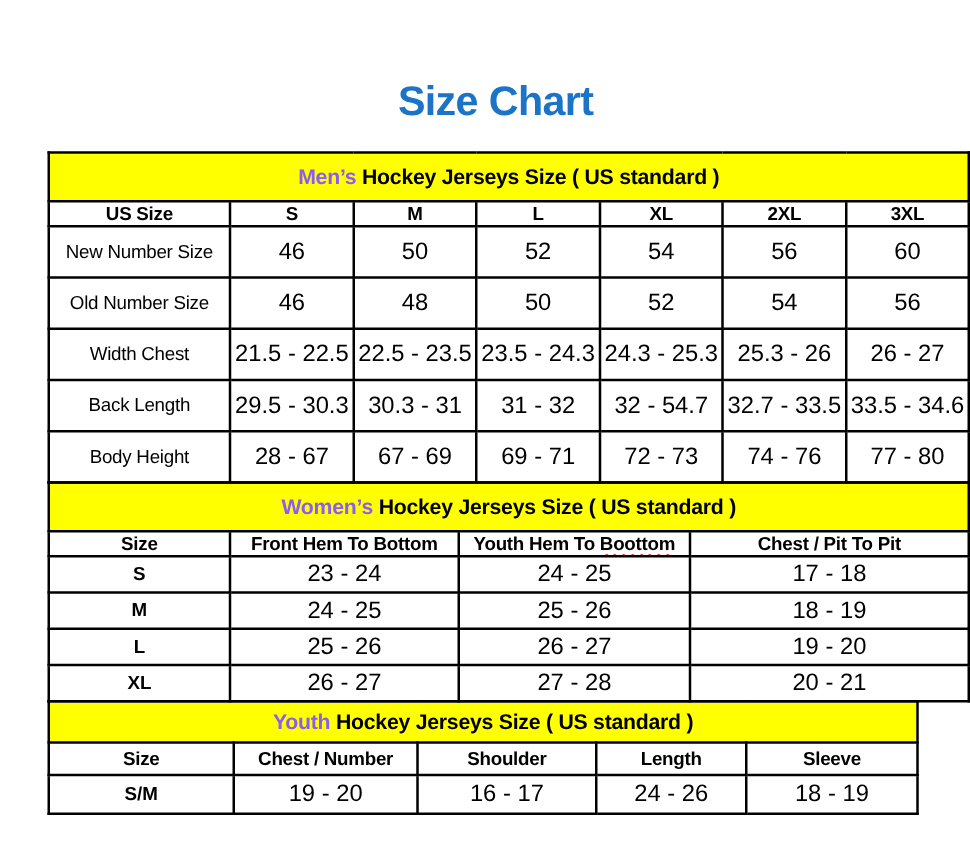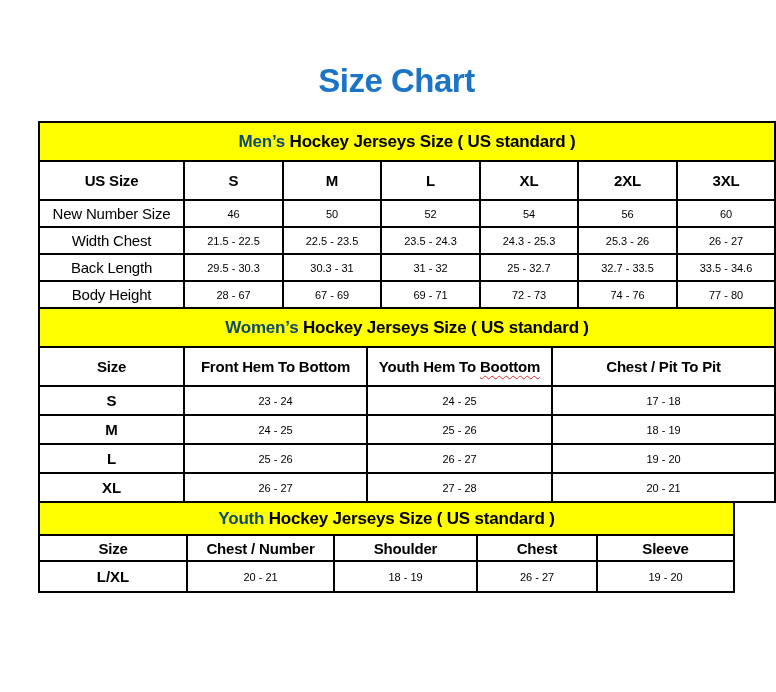--- a/index.html
+++ b/index.html
@@ -36,29 +36,29 @@
     overflow: hidden;
   }
   .banner-cell {
     background: #FFFF00;
     font-size: 17px;
     font-weight: 700;
     height: 39px;
     letter-spacing: -0.2px;
   }
   .youth .banner-cell { height: 33px; }
-  .banner-red { color: #0c4a6e; margin-top: 32px; }
-  .col-head { font-weight: 700; font-size: 15px; height: 39px; letter-spacing: -0.2px; }
+  .banner-red { color: #8b5cf6; margin-top: 32px; }
+  .col-head { font-weight: 700; font-size: 15px; height: 20px; letter-spacing: -0.2px; }
   .youth .col-head { height: 26px; }
-  tr.data { height: 27px; }
+  tr.data { height: 41px; }
   .womens tr.data { height: 29px; }
   .youth tr.data { height: 31px; }
   .row-label { font-size: 15px; font-weight: 400; letter-spacing: -0.2px; }
   .size-label { font-size: 15px; font-weight: 700; }
-  .val { font-size: 11px; font-weight: 400; }
+  .val { font-size: 19px; font-weight: 400; }
   .squiggle {
     text-decoration-line: underline;
     text-decoration-style: wavy;
     text-decoration-color: #D93025;
     text-decoration-thickness: 1px;
     text-underline-offset: 3px;
     text-align: right;
   }
 </style>
 </head>
@@ -96,34 +96,43 @@
       <tr class="data">
         <td class="row-label">New Number Size</td>
         <td class="val">46</td>
         <td class="val">50</td>
         <td class="val">52</td>
         <td class="val">54</td>
         <td class="val">56</td>
         <td class="val">60</td>
       </tr>
       <tr class="data">
+        <td class="row-label">Old Number Size</td>
+        <td class="val">46</td>
+        <td class="val">48</td>
+        <td class="val">50</td>
+        <td class="val">52</td>
+        <td class="val">54</td>
+        <td class="val">56</td>
+      </tr>
+      <tr class="data">
         <td class="row-label">Width Chest</td>
         <td class="val">21.5 - 22.5</td>
         <td class="val">22.5 - 23.5</td>
         <td class="val">23.5 - 24.3</td>
         <td class="val">24.3 - 25.3</td>
         <td class="val">25.3 - 26</td>
         <td class="val">26 - 27</td>
       </tr>
       <tr class="data">
         <td class="row-label">Back Length</td>
         <td class="val">29.5 - 30.3</td>
         <td class="val">30.3 - 31</td>
         <td class="val">31 - 32</td>
-        <td class="val">25 - 32.7</td>
+        <td class="val">32 - 54.7</td>
         <td class="val">32.7 - 33.5</td>
         <td class="val">33.5 - 34.6</td>
       </tr>
       <tr class="data">
         <td class="row-label">Body Height</td>
         <td class="val">28 - 67</td>
         <td class="val">67 - 69</td>
         <td class="val">69 - 71</td>
         <td class="val">72 - 73</td>
         <td class="val">74 - 76</td>
@@ -185,27 +194,27 @@
           <col style="width:137px">
       </colgroup>
       <tbody>
           <tr>
         <th class="banner-cell" colspan="5"><span class="banner-red">Youth</span><span> Hockey Jerseys Size ( US standard )</span></th>
       </tr>
       <tr>
         <th class="col-head">Size</th>
         <th class="col-head">Chest / Number</th>
         <th class="col-head">Shoulder</th>
-        <th class="col-head">Chest</th>
+        <th class="col-head">Length</th>
         <th class="col-head">Sleeve</th>
       </tr>
       <tr class="data">
-        <td class="size-label">L/XL</td>
-        <td class="val">20 - 21</td>
+        <td class="size-label">S/M</td>
+        <td class="val">19 - 20</td>
+        <td class="val">16 - 17</td>
+        <td class="val">24 - 26</td>
         <td class="val">18 - 19</td>
-        <td class="val">26 - 27</td>
-        <td class="val">19 - 20</td>
       </tr>
     </tbody>
       </table>
 
   </div>
 </div>
 
 </body></html>

